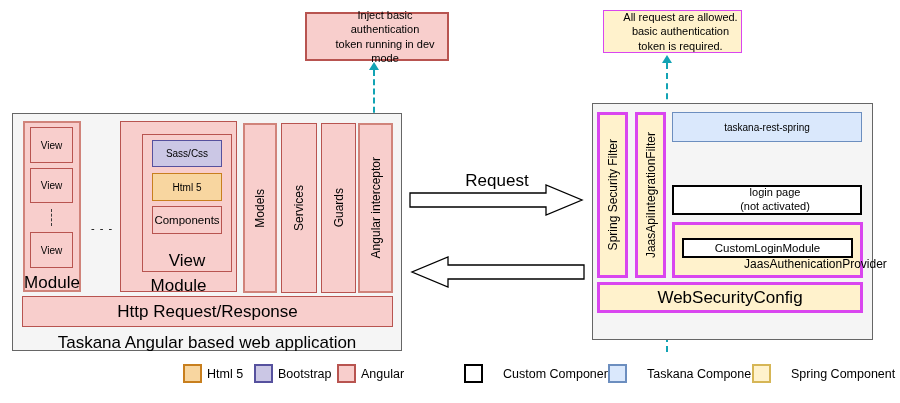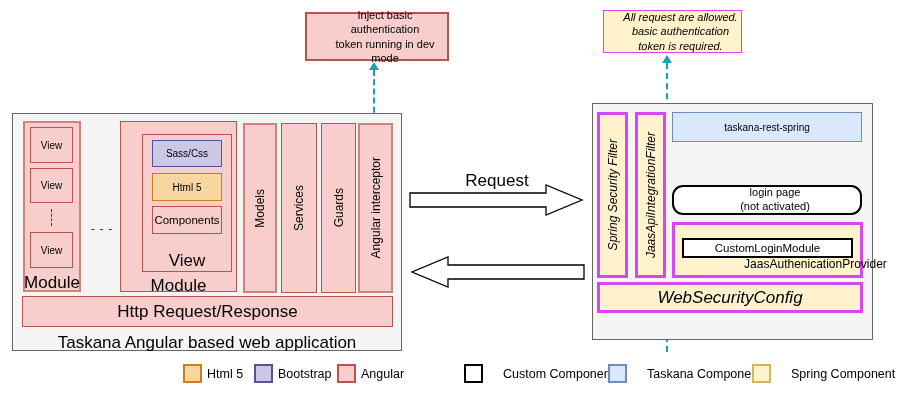--- a/index.html
+++ b/index.html
@@ -2,38 +2,38 @@
 <html><head>
 <meta charset="utf-8">
 <style>
   html,body{margin:0;padding:0;background:#fff;}
   body{font-family:"Liberation Sans",sans-serif;color:#000;}
   #stage{position:relative;width:900px;height:403px;background:#fff;overflow:hidden;}
   .abs{position:absolute;box-sizing:border-box;}
   .box{display:flex;align-items:center;justify-content:center;text-align:center;}
   .pink{background:#f8cecc;border:1px solid #b85450;}
   .pink-thick{background:#f8cecc;border:2px solid #d0837a;}
-  .yellow{background:#fff2cc;border:3px solid #d946ef;font-style:italic;}
+  .yellow{background:#fff2cc;border:3px solid #d946ef;}
   .blue{background:#dae8fc;border:1px solid #6c8ebf;}
   .purple{background:#cbc7e5;border:1px solid #56519e;}
   .orange{background:#f8d6a0;border:1px solid #c87f1e;}
   .white-box{background:#ffffff;border:2px solid #000;}
   .container{background:#f5f5f5;border:1px solid #666;}
   .note{font-size:11px;line-height:1.3;white-space:pre-line;display:flex;align-items:center;justify-content:center;text-align:center;padding-left:16px;}
   .lbl{font-size:10px;}
   .sm{font-size:11.5px;}
   .caption{font-size:17px;text-align:center;}
   .vtext{writing-mode:vertical-rl;transform:rotate(180deg);font-size:12px;}
   .dashline{width:0;border-left:2px dashed #12a3b4;}
   .arrowhead-up{width:0;height:0;border-left:5px solid transparent;border-right:5px solid transparent;border-bottom:8px solid #12a3b4;}
   .vdots{width:0;border-left:1.5px dashed #3a3a3a;}
   .legend-item{display:flex;align-items:center;gap:5px;white-space:nowrap;font-size:12.5px;}
   .legend-item.wide{gap:20px;}
   .swatch{width:19px;height:19px;border:2px solid #000;box-sizing:border-box;}
-  .prelinebox{white-space:pre-line;line-height:1.25;border-radius:11px;}
+  .prelinebox{white-space:pre-line;line-height:1.25;}
 </style>
 </head>
 <body>
 
 <div id="stage">
 
   <div class="abs note pink" style="left:305px;top:12px;width:144px;height:49px;border-width:2px;">Inject basic authentication
 token running in dev
 mode</div>
 

